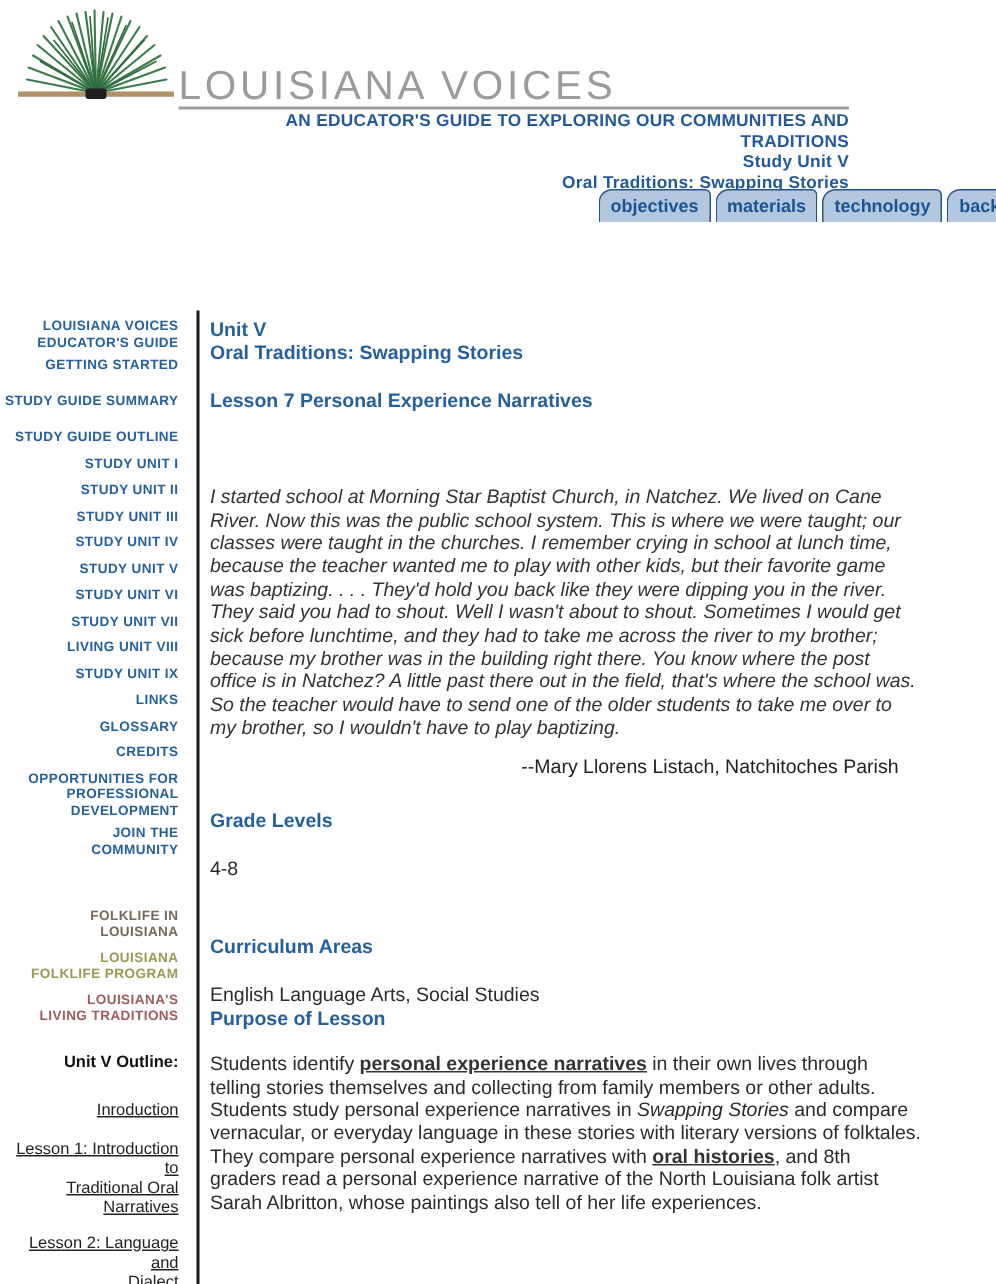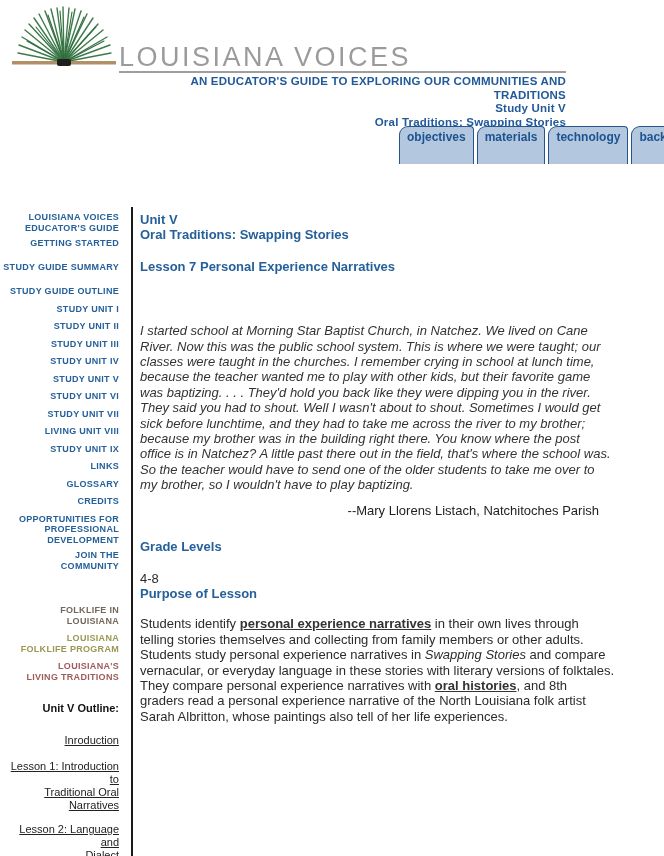--- a/index.html
+++ b/index.html
@@ -16,21 +16,21 @@
   }
   .brand-rule{position:absolute;left:119px;top:71px;width:447px;height:2px;background:#9e9e9e;}
   .head-sub{
     position:absolute;left:119px;top:75px;width:447px;text-align:right;
     color:#21599a;font-weight:bold;font-size:11.5px;line-height:13.5px;letter-spacing:0.2px;
   }
   .nav-row{position:absolute;left:399px;top:126px;display:flex;gap:3px;white-space:nowrap;}
   .nav-btn{
     background:#b3c7de;border:1px solid #27568c;border-bottom:none;
     border-radius:9px 4px 0 0;color:#1d5391;font-weight:bold;font-size:12px;
-    padding:3px 7px 20px 7px;font-family:"Liberation Sans",sans-serif;cursor:pointer;
+    padding:3px 7px 4px 7px;font-family:"Liberation Sans",sans-serif;cursor:pointer;
   }
   
   .vline{position:absolute;left:131px;top:207px;width:2px;height:649px;background:#1a1a1a;}
   .sidebar{
     position:absolute;left:0;top:212px;width:119px;padding-right:6px;text-align:right;
   }
   .snav{
     display:block;color:#25609a;font-weight:bold;font-size:9px;line-height:10.5px;
     letter-spacing:0.3px;margin-bottom:7px;text-decoration:none;white-space:pre-line;cursor:pointer;
   }
@@ -174,20 +174,22 @@
     <div class="h-blue">Oral Traditions: Swapping Stories</div>
 
     <div class="h-blue lesson">Lesson 7 Personal Experience Narratives</div>
 
     <div class="quote">I started school at Morning Star Baptist Church, in Natchez. We lived on Cane River. Now this was the public school system. This is where we were taught; our classes were taught in the churches. I remember crying in school at lunch time, because the teacher wanted me to play with other kids, but their favorite game was baptizing. . . . They'd hold you back like they were dipping you in the river. They said you had to shout. Well I wasn't about to shout. Sometimes I would get sick before lunchtime, and they had to take me across the river to my brother; because my brother was in the building right there. You know where the post office is in Natchez? A little past there out in the field, that's where the school was. So the teacher would have to send one of the older students to take me over to my brother, so I wouldn't have to play baptizing.</div>
     <div class="attribution">--Mary Llorens Listach, Natchitoches Parish</div>
 
     <div class="h-blue grade-head">Grade Levels</div>
     <div class="grade-val">4-8</div>
 
+    <div class="h-blue curr-head">Curriculum Areas</div>
+    <div class="curr-val">English Language Arts, Social Studies</div>
 
     <div class="h-blue purpose-head">Purpose of Lesson</div>
     <div class="purpose-para">
       <span>Students identify </span><a class="seg-link">personal experience narratives</a><span> in their own lives through telling stories themselves and collecting from family members or other adults. Students study personal experience narratives in </span><span class="seg-italic">Swapping Stories</span><span> and compare vernacular, or everyday language in these stories with literary versions of folktales. They compare personal experience narratives with </span><a class="seg-link">oral histories</a><span>, and 8th graders read a personal experience narrative of the North Louisiana folk artist Sarah Albritton, whose paintings also tell of her life experiences.</span>
     </div>
   </div>
 
 </div>
 
 </body></html>

